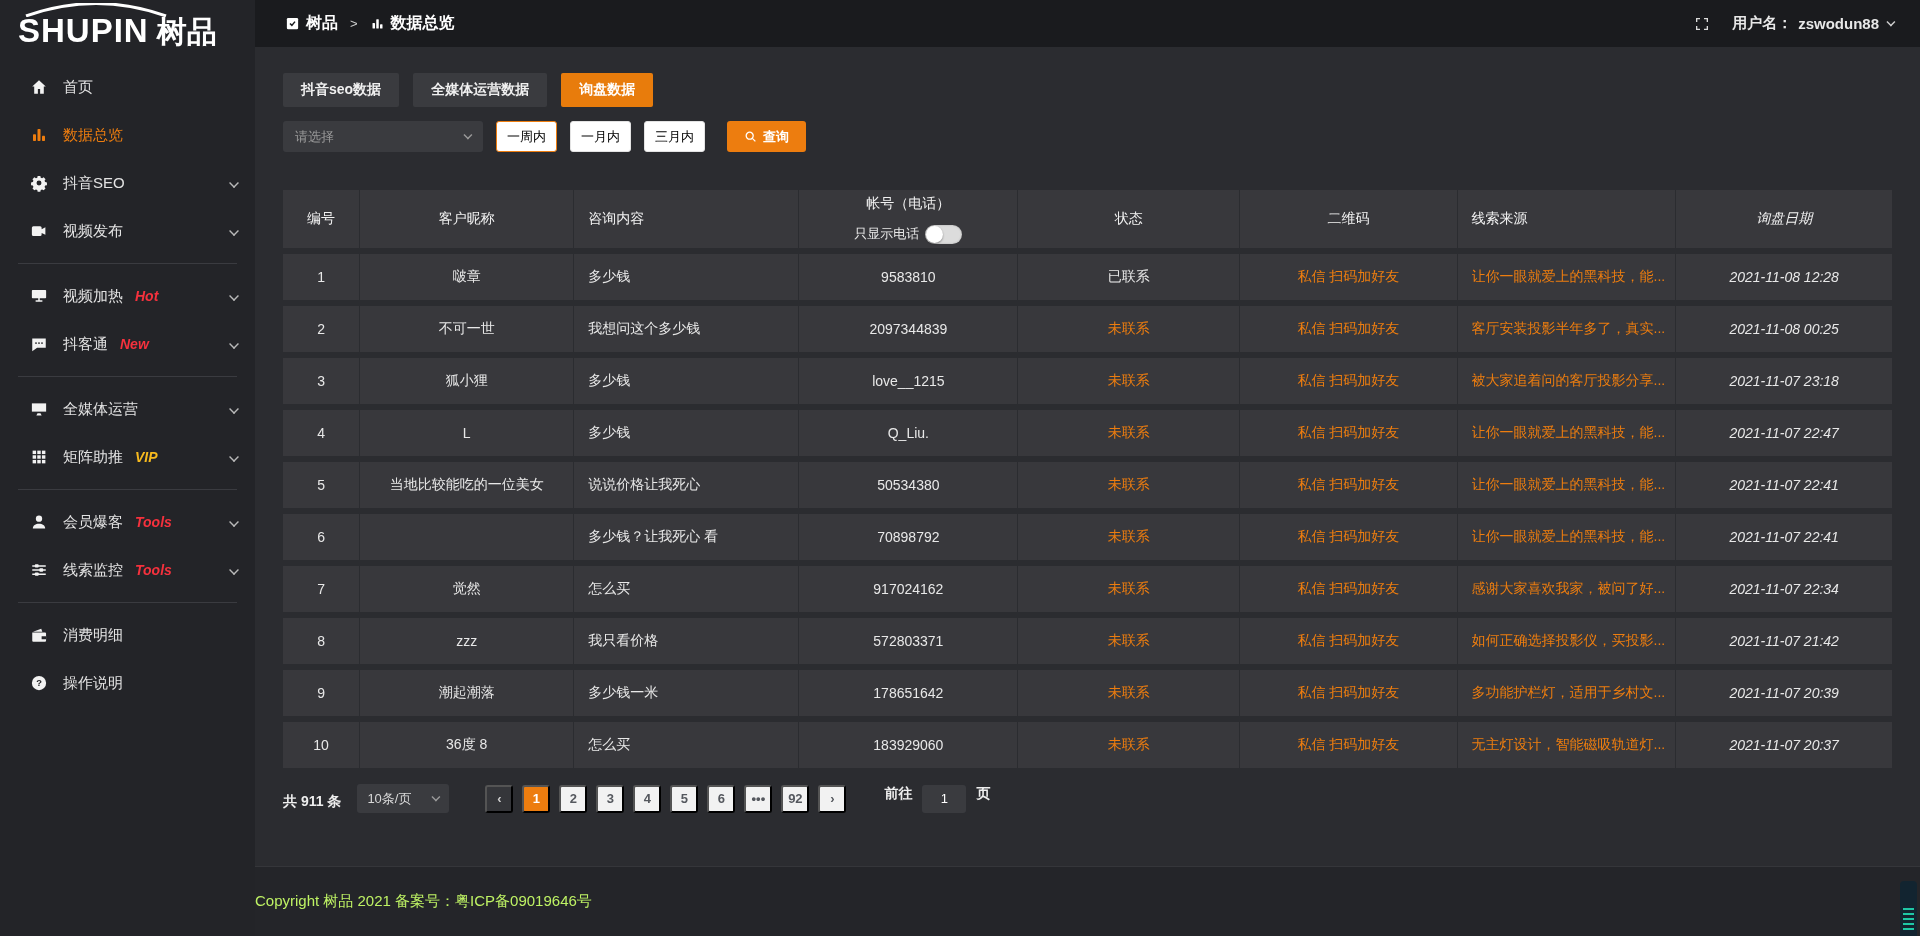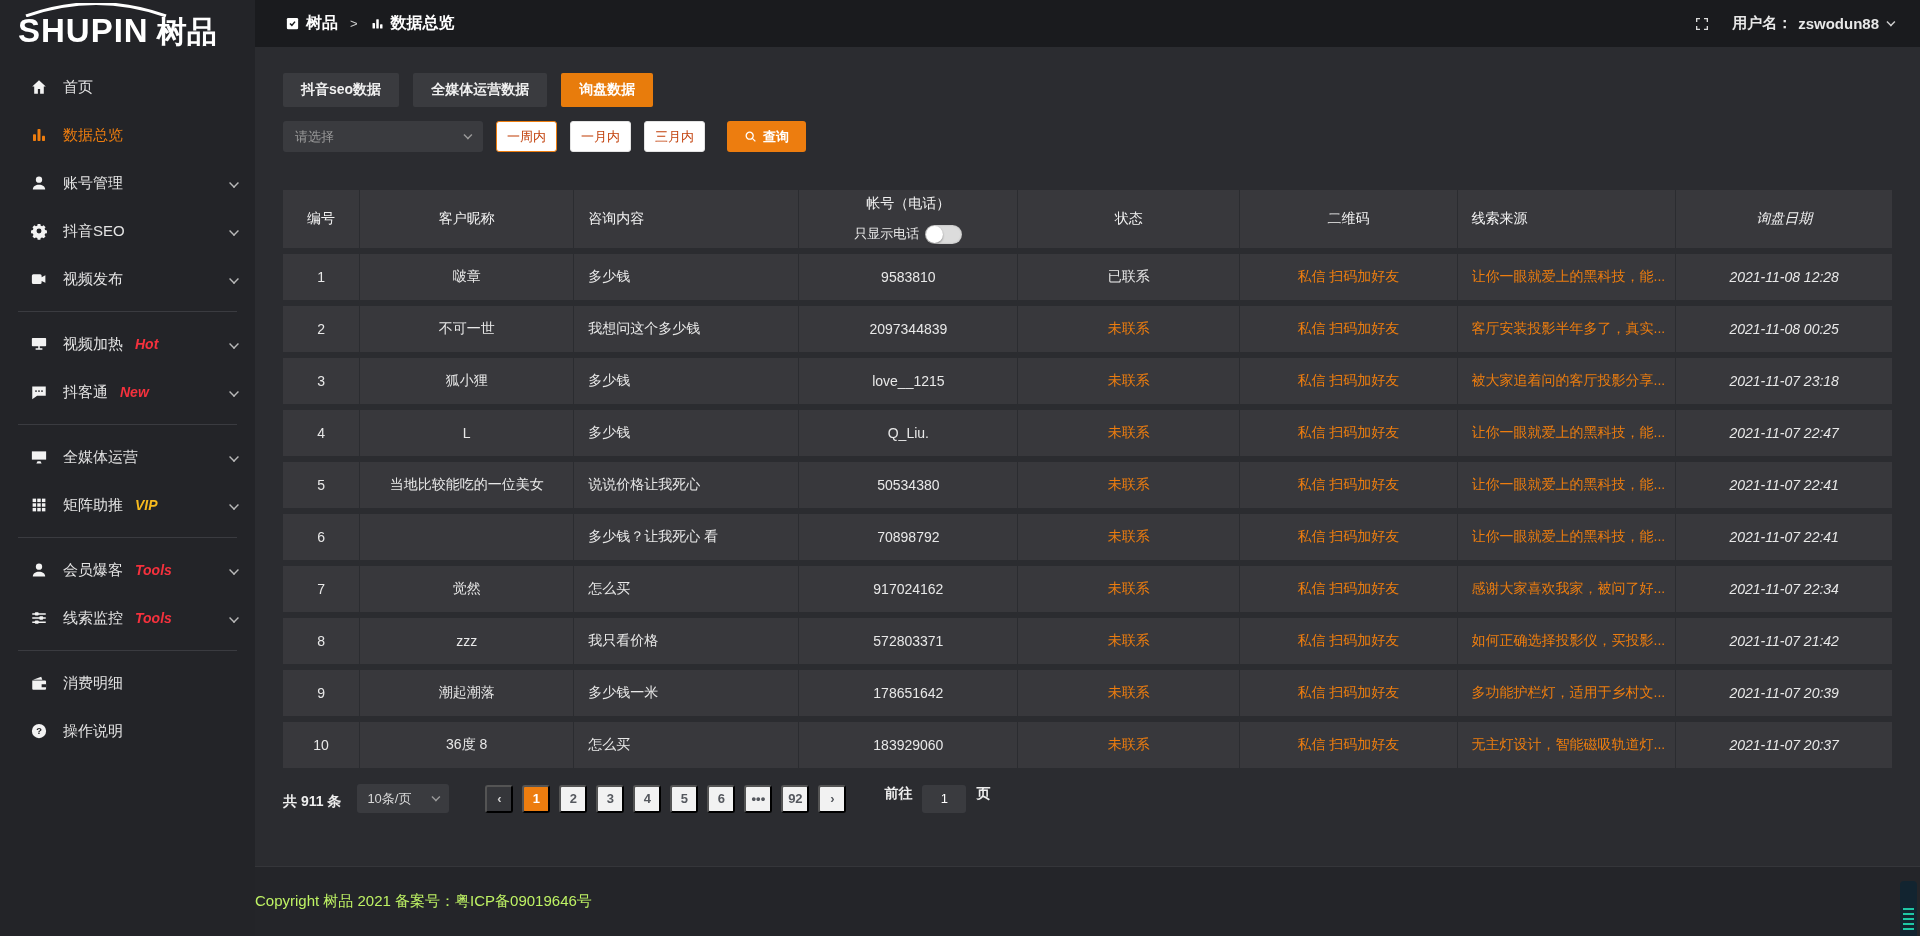--- a/index.html
+++ b/index.html
@@ -37,21 +37,21 @@
 
   
   .main { flex:1; padding:26px 28px 0 28px; }
   .tabs { display:flex; gap:14px; }
   .tab { background:#3a3b3f; color:#f0f0f0; font-size:14px; font-weight:700; padding:8px 18px; border-radius:2px; cursor:pointer; }
   .tab.active { background:#e87c0c; color:#fff; }
 
   .filterbar { display:flex; align-items:center; margin-top:14px; }
   .f-select { width:200px; height:31px; background:#3a3b3f; border-radius:3px; display:flex; align-items:center; padding:0 12px; color:#9a9a9a; font-size:13px; cursor:pointer; }
   .f-select .chev-down { margin-left:auto; border-color:#9a9a9a; }
-  .period-btn { height:31px; min-width:57px; padding:0 10px; background:#fff; color:#c2410c; font-size:13px; border:1px solid #e3e3e3; border-radius:3px; margin-left:13px; display:flex; align-items:center; justify-content:center; cursor:pointer; }
+  .period-btn { height:31px; min-width:57px; padding:0 10px; background:#fff; color:#000000; font-size:13px; border:1px solid #e3e3e3; border-radius:3px; margin-left:13px; display:flex; align-items:center; justify-content:center; cursor:pointer; }
   .period-btn.selected { border:1px solid #ed7d0f; }
   .search-btn { height:31px; padding:0 17px; margin-left:22px; background:#ed7d0f; border:none; border-radius:3px; color:#fff; font-size:13px; font-weight:700; display:flex; align-items:center; gap:6px; cursor:pointer; }
   .search-btn svg { width:13px; height:13px; stroke:#fff; fill:none; stroke-width:2.4; }
 
   
   .table { margin-top:38px; }
   .trow { display:flex; align-items:stretch; background:#38383c; margin-top:6px; min-height:46px; }
   .trow.thead { margin-top:0; min-height:58px; }
   .tcell { display:flex; align-items:center; justify-content:center; border-right:1px solid #2b2c30; padding:0 10px; font-size:14px; color:#e8e8e8; overflow:hidden; white-space:nowrap; }
   .tcell:last-child { border-right:none; }
@@ -113,30 +113,20 @@
               <rect x="4" y="11" width="4" height="9" rx="1"></rect>
               <rect x="10" y="4" width="4" height="16" rx="1"></rect>
               <rect x="16" y="13" width="4" height="7" rx="1"></rect>
             </svg>
           </span>
           <span class="mi-label">数据总览</span>
         </div>
         <div class="menu-item">
           <span class="mi-icon">
             <svg viewBox="0 0 24 24">
-              <circle cx="12" cy="7.5" r="4.2"></circle>
-              <path d="M3.8 20.5c0-4.2 3.7-6.3 8.2-6.3s8.2 2.1 8.2 6.3z"></path>
-            </svg>
-          </span>
-          <span class="mi-label">账号管理</span>
-          <span class="mi-arrow"></span>
-        </div>
-        <div class="menu-item">
-          <span class="mi-icon">
-            <svg viewBox="0 0 24 24">
               <path fill-rule="evenodd" d="M10.2 2.5h3.6l.5 2.4 1.8.8 2.1-1.3 2.5 2.5-1.3 2.1.8 1.8 2.4.5v3.6l-2.4.5-.8 1.8 1.3 2.1-2.5 2.5-2.1-1.3-1.8.8-.5 2.4h-3.6l-.5-2.4-1.8-.8-2.1 1.3-2.5-2.5 1.3-2.1-.8-1.8-2.4-.5v-3.6l2.4-.5.8-1.8-1.3-2.1 2.5-2.5 2.1 1.3 1.8-.8zM12 8.7a3.3 3.3 0 100 6.6 3.3 3.3 0 000-6.6z"></path>
             </svg>
           </span>
           <span class="mi-label">抖音SEO</span>
           <span class="mi-arrow"></span>
         </div>
         <div class="menu-item">
           <span class="mi-icon">
             <svg viewBox="0 0 24 24">
               <path d="M2.5 7.5a2 2 0 012-2h9a2 2 0 012 2v2l5-2.6v10.2l-5-2.6v2a2 2 0 01-2 2h-9a2 2 0 01-2-2z"></path>

